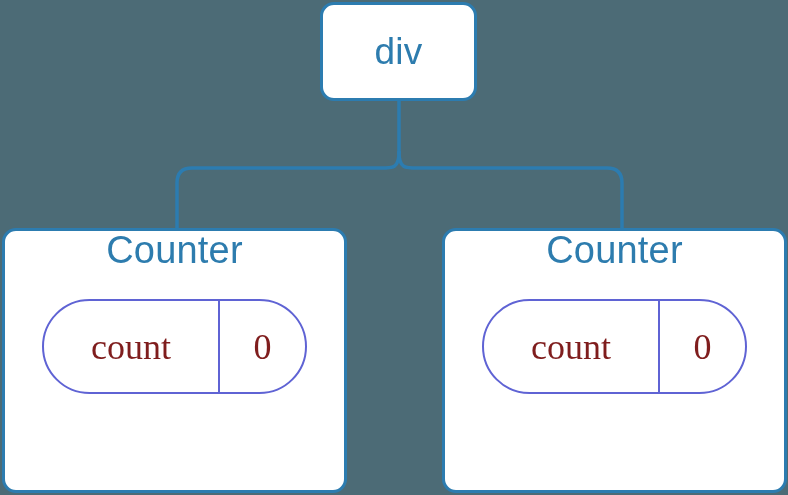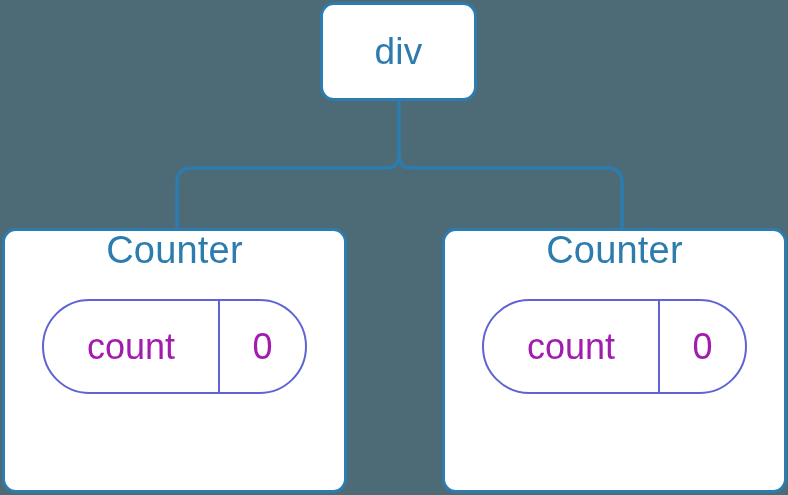--- a/index.html
+++ b/index.html
@@ -81,24 +81,25 @@
     border: 2px solid #5f63d4;
     border-radius: 48px;
     display: flex;
     align-items: stretch;
     background: transparent;
   }
   .pill-key, .pill-val {
     display: flex;
     align-items: center;
     justify-content: center;
-    color: #a21caf;
+    color: #7f1d1d;
     font-size: 36px;
     line-height: 1;
     white-space: nowrap;
+    font-family: Liberation Serif, serif;
   }
   .pill-key {
     flex: 0 0 174px;
     border-right: 2px solid #5f63d4;
   }
   .pill-val {
     flex: 1 1 auto;
   }
 </style>
 </head>

